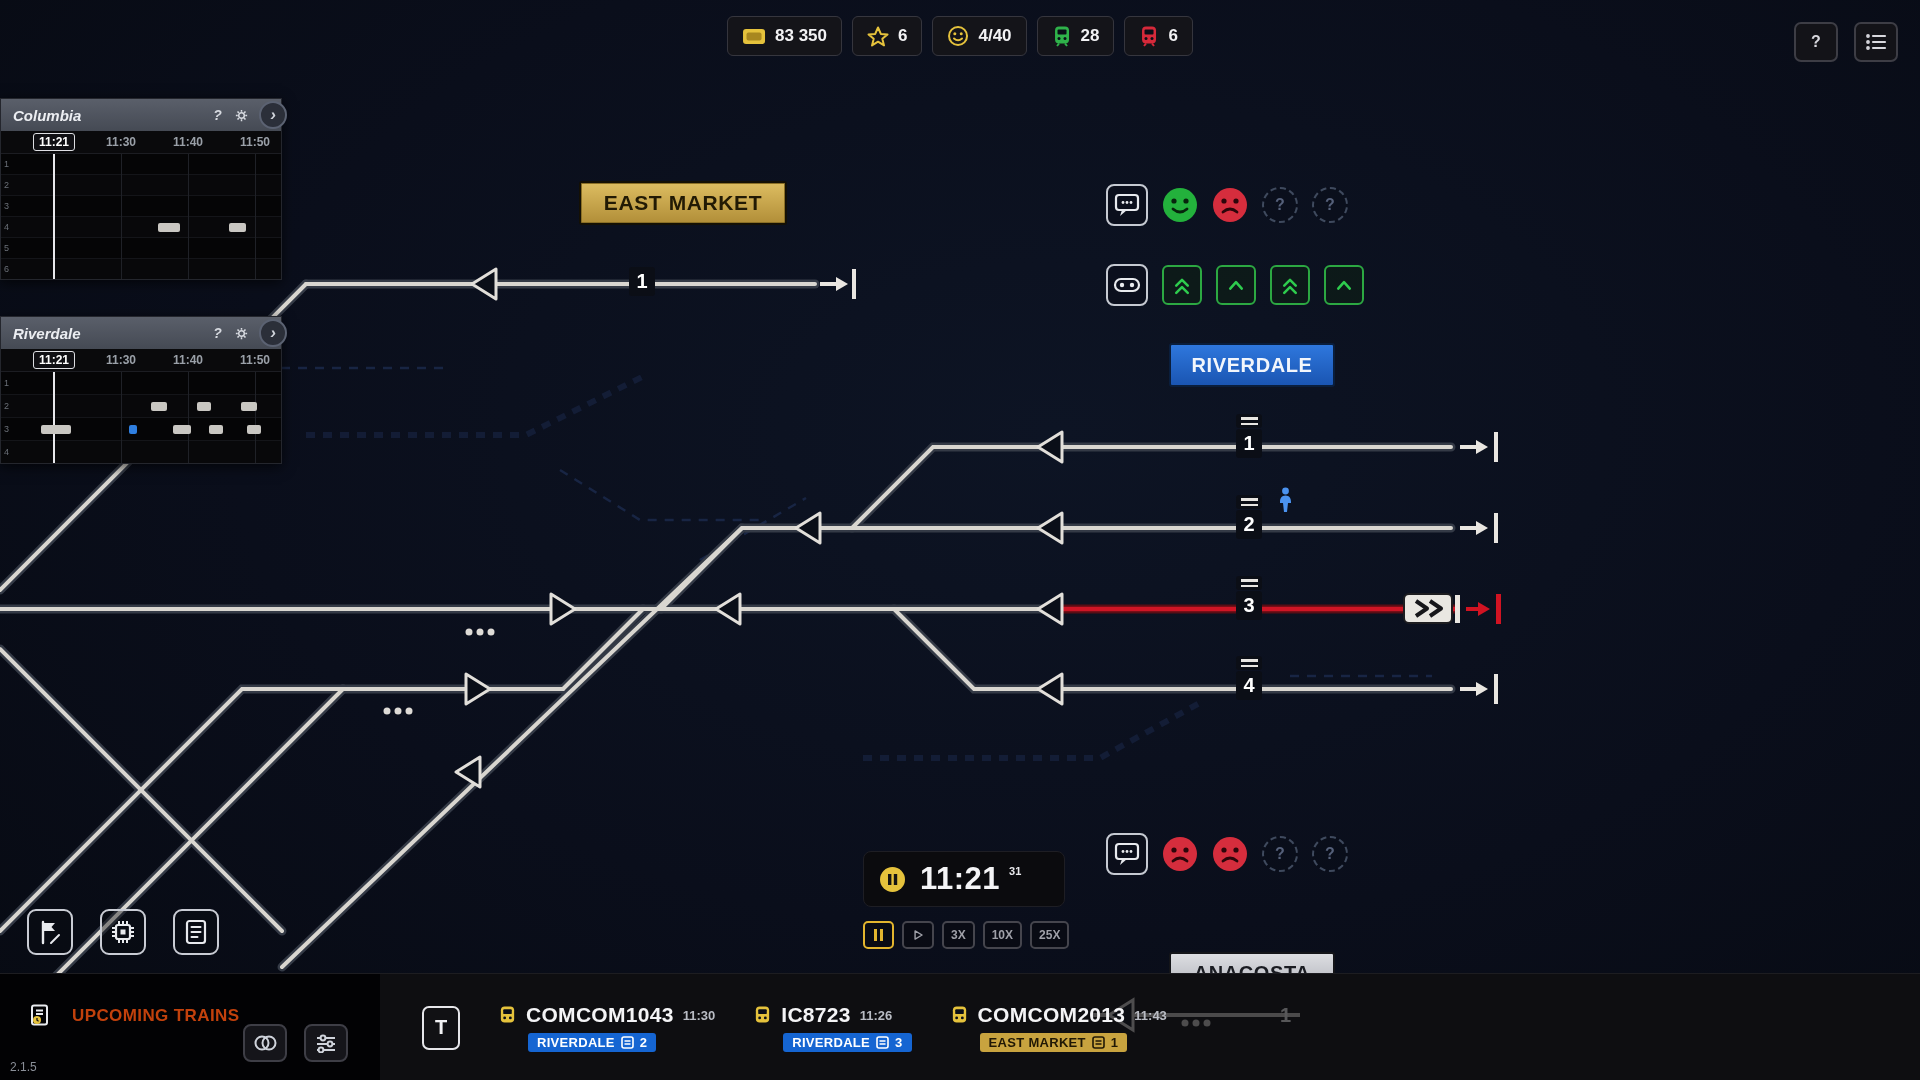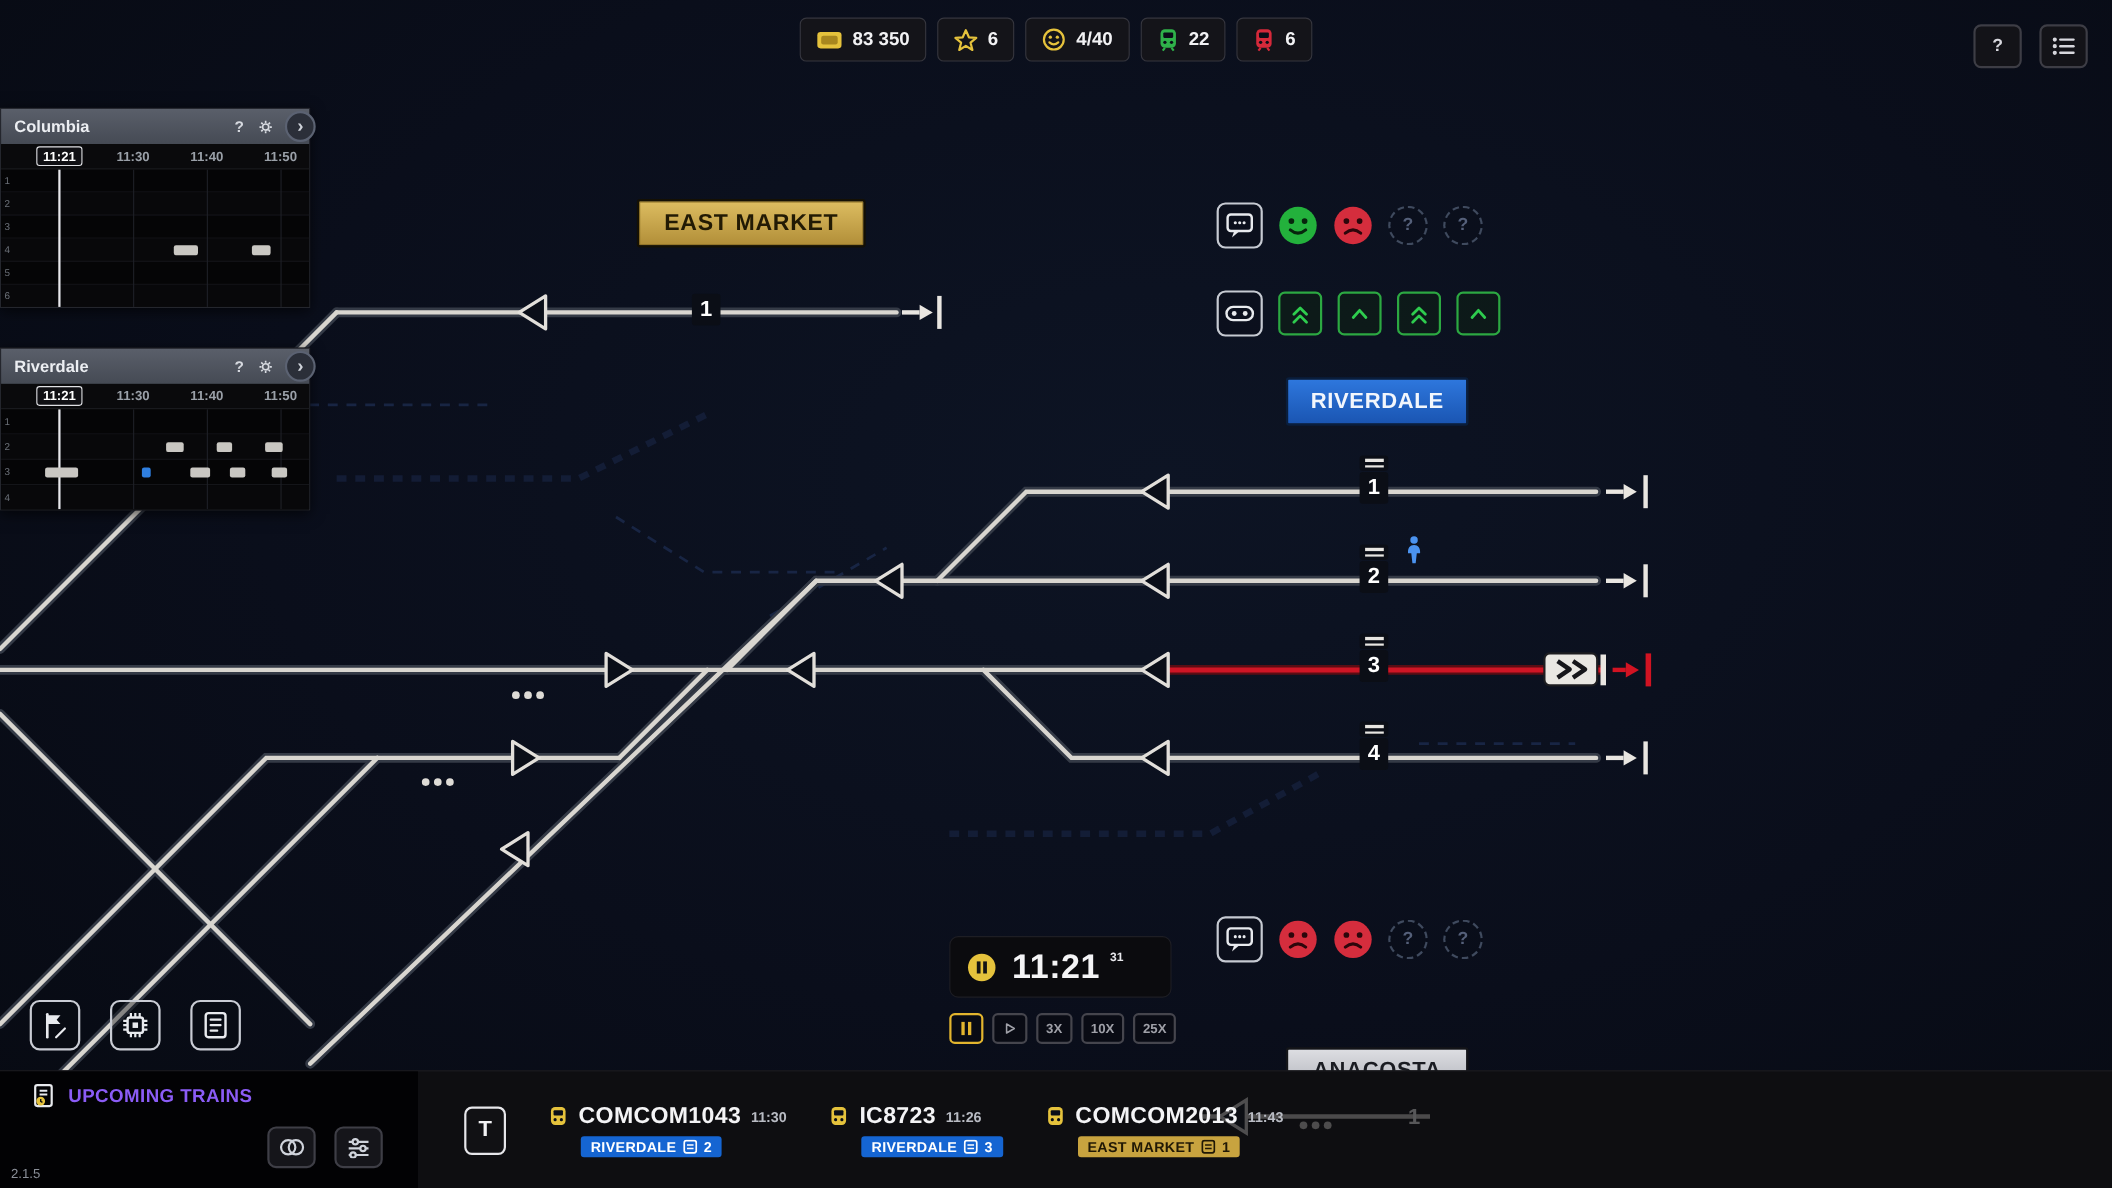--- a/index.html
+++ b/index.html
@@ -33,21 +33,21 @@
   .stat { height:40px; background:#141419; border:1px solid #36363e; border-radius:6px;
           display:flex; align-items:center; gap:9px; padding:0 14px; color:#f2f2f4; font-weight:700; font-size:17px; }
   .tr-btns { position:absolute; top:22px; right:22px; display:flex; gap:16px; z-index:8; }
   .sq-btn { width:44px; height:40px; background:#131318; border:2px solid #3d3d45; border-radius:7px;
             color:#d8d8de; display:flex; align-items:center; justify-content:center; font-size:16px; font-weight:700; }
 
   
   .panel { position:absolute; left:0; width:282px; background:#08080a; border:1px solid #24262d;
            box-shadow:0 3px 12px rgba(0,0,0,.65); z-index:6; }
   .panel-header { height:32px; background:linear-gradient(#5a5f6a,#454a54); display:flex; align-items:center;
-                  padding:4px 12px; position:relative; }
+                  padding:4px 12px; position:relative;font-style:italic; }
   .p-title { flex:1; color:#eceef2; font-size:15px; font-weight:700; }
   .ph-btn { margin-left:12px; color:#d6d9df; font-size:14px; font-weight:700; display:flex; align-items:center; }
   .panel-expand { position:absolute; right:-6px; top:2px; width:28px; height:28px; border-radius:50%;
                   background:#2b2f39; border:2px solid #5b6272; color:#cfd3da; display:flex; align-items:center;
                   justify-content:center; font-size:17px; font-weight:700; z-index:2; }
   .tt-times { position:relative; height:22px; background:#0a0a0c; }
   .tt-time { position:absolute; top:50%; transform:translate(-50%,-50%); font-size:12px; color:#9aa0a8; font-weight:700; }
   .tt-time.cur { color:#fff; background:#101014; border:1px solid #dfe0e4; border-radius:3px; padding:1px 5px; }
   .tt-body { position:relative; background:#050506; border-top:1px solid #1c1d22; overflow:hidden; }
   .tt-row { border-bottom:1px solid #141519; position:relative; }
@@ -102,22 +102,22 @@
   
   .tools { position:absolute; left:27px; top:909px; display:flex; gap:27px; z-index:5; }
   .tool { width:46px; height:46px; border:2px solid #c9ccd4; border-radius:9px; background:rgba(10,12,18,.4);
           display:flex; align-items:center; justify-content:center; }
 
   
   .bottom { position:absolute; left:0; top:973px; width:1920px; height:107px; background:#0e0e11;
             border-top:1px solid #1d1d21; z-index:7; }
   .bb-ghost { position:absolute; inset:0; opacity:.3; pointer-events:none; }
   .bottom-left { position:absolute; left:0; top:0; width:380px; height:107px; background:#020204; }
-  .bl-title { position:absolute; left:30px; top:11px; display:flex; align-items:center; gap:11px;
-              color:#8b5cf6; font-weight:700; font-size:17px; letter-spacing:.4px; text-transform:uppercase; }
+  .bl-title { position:absolute; left:30px; top:30px; display:flex; align-items:center; gap:21px;
+              color:#c2410c; font-weight:700; font-size:17px; letter-spacing:.4px; text-transform:uppercase; }
   .bl-btns { position:absolute; left:243px; top:50px; display:flex; gap:17px; }
   .bl-btn { width:44px; height:38px; border:2px solid #3e3e46; border-radius:8px; background:#15151a;
             display:flex; align-items:center; justify-content:center; }
   .version { position:absolute; left:10px; top:86px; font-size:12px; color:#8a8f98; }
   .trains { position:absolute; left:422px; top:0; height:107px; display:flex; align-items:center; gap:38px; }
   .t-btn { width:38px; height:44px; border:2px solid #e6e6ea; border-radius:7px; color:#f2f2f4; font-weight:700;
            font-size:20px; display:flex; align-items:center; justify-content:center; background:rgba(20,20,24,.5); }
   .entry { display:flex; flex-direction:column; gap:6px; }
   .e-top { display:flex; align-items:center; gap:9px; }
   .e-id { color:#f4f4f6; font-weight:700; font-size:21px; letter-spacing:.3px; }
@@ -252,21 +252,21 @@
     <span>4/40</span>
   </div>
   <div class="stat">
     <svg width="20" height="22" viewBox="0 0 20 22">
       <rect x="3" y="1.5" width="14" height="17" rx="4" fill="#2fb24a"></rect>
       <rect x="5.5" y="4.5" width="9" height="5" rx="1" fill="#0a0e18"></rect>
       <circle cx="7" cy="13.5" r="1.5" fill="#0a0e18"></circle>
         <circle cx="13" cy="13.5" r="1.5" fill="#0a0e18"></circle>
       <path d="M5 21 l2 -2.5 M15 21 l-2 -2.5" stroke="#2fb24a" stroke-width="2"></path>
     </svg>
-    <span>22</span>
+    <span>28</span>
   </div>
   <div class="stat">
     <svg width="20" height="22" viewBox="0 0 20 22">
       <rect x="3" y="1.5" width="14" height="17" rx="4" fill="#d5293a"></rect>
       <rect x="5.5" y="4.5" width="9" height="5" rx="1" fill="#0a0e18"></rect>
       <circle cx="7" cy="13.5" r="1.5" fill="#0a0e18"></circle>
         <circle cx="13" cy="13.5" r="1.5" fill="#0a0e18"></circle>
       <path d="M5 21 l2 -2.5 M15 21 l-2 -2.5" stroke="#d5293a" stroke-width="2"></path>
     </svg>
     <span>6</span>

